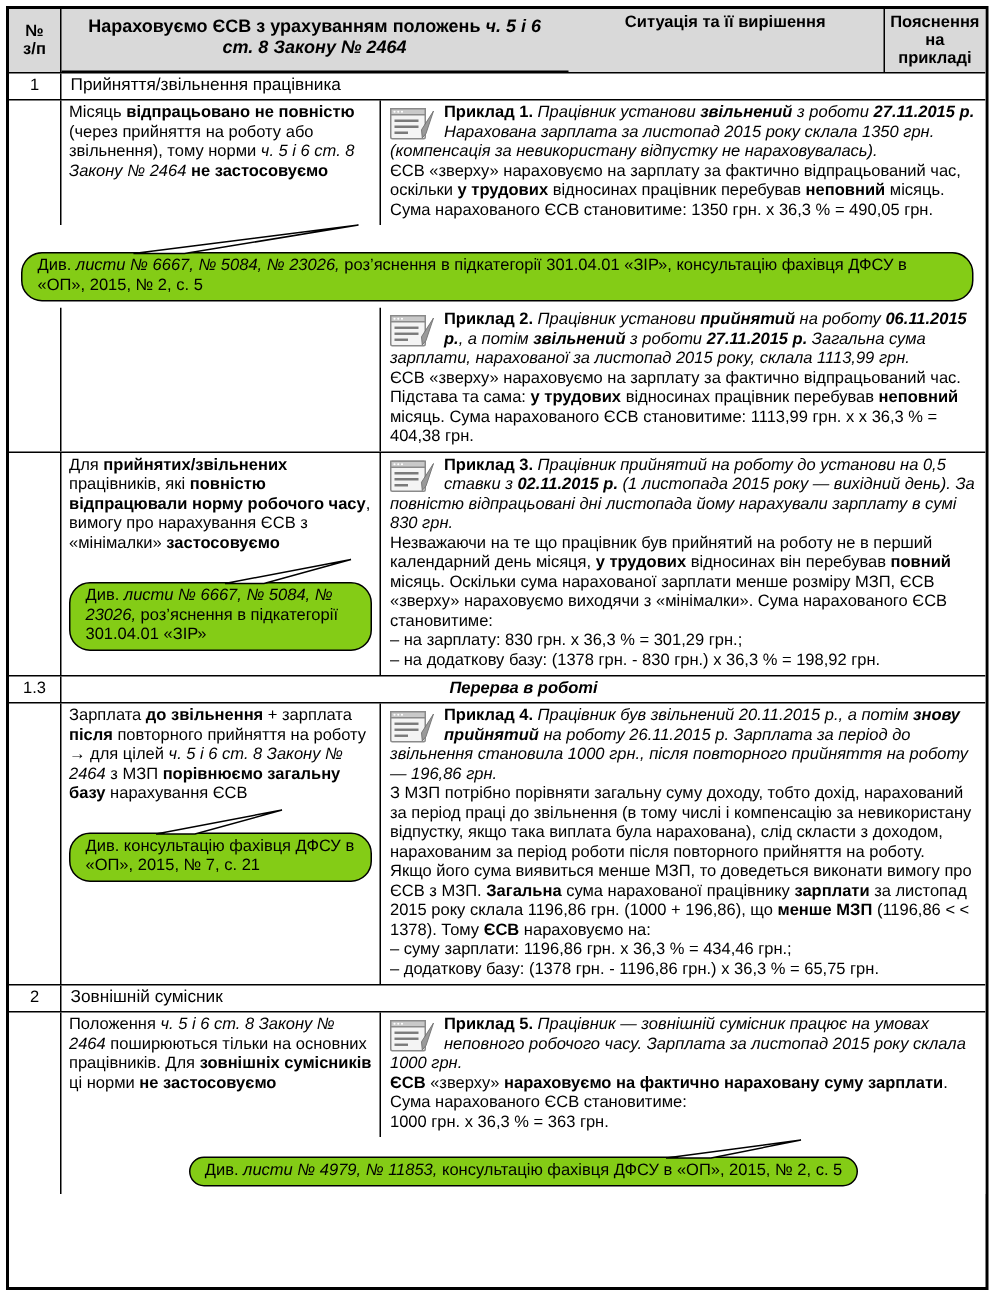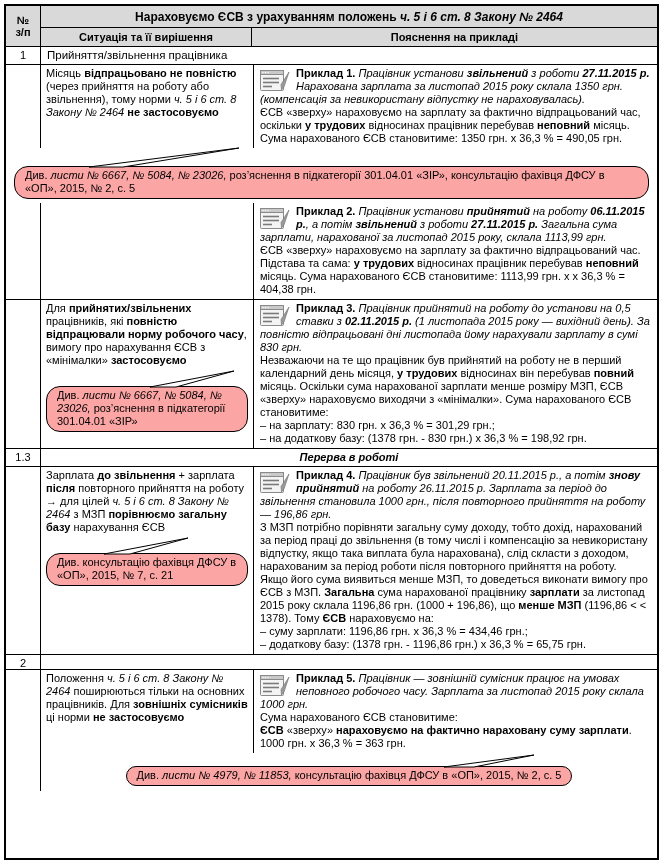--- a/index.html
+++ b/index.html
@@ -4,21 +4,21 @@
 <style>
   html,body{margin:0;padding:0}
   body{
     width:663px;height:868px;overflow:hidden;background:#fff;color:#000;
     font-family:"Liberation Sans","DejaVu Sans",sans-serif;
   }
   .tbl{margin:4px;border:2px solid #000;height:852px;overflow:hidden;display:flex;flex-direction:column;background:#fff}
   
   .hdr{display:flex;background:#d9d9d9;font-weight:bold}
   .hdr-num{flex:0 0 34px;border-right:1px solid #000;display:flex;flex-direction:column;align-items:center;justify-content:center;font-size:11px;line-height:12px;text-align:center}
-  .hdr-right{flex:1;display:flex;flex-direction:column}
+  .hdr-right{flex:1;display:flex;flex-direction:row}
   .hdr-title{border-bottom:1px solid #000;text-align:center;font-size:12px;padding:4px 6px 3px}
   .hdr-cols{display:flex;flex:1}
   .hdr-sit{flex:0 0 202px;border-right:1px solid #000;text-align:center;font-size:11px;padding:3px 4px}
   .hdr-exp{flex:1;text-align:center;font-size:11px;padding:3px 4px}
   
   .band{display:flex;align-items:stretch;background:#fff}
   .bt{border-top:1px solid #000}
   .num{flex:0 0 34px;border-right:1px solid #000;text-align:center;font-size:11px;padding-top:2px}
   .row-title{flex:1;font-weight:normal;font-size:11.5px;padding:2px 6px 3px}
   .subh{flex:1;text-align:center;font-weight:bold;font-style:italic;font-size:11px;padding:2px 4px 3px}
@@ -26,21 +26,21 @@
   .right{flex:1;font-size:11px;line-height:13px;padding:2px 6px 3px}
   .para{margin:0}
   .b{font-weight:bold}
   .i{font-style:italic}
   
   .ex-icon{float:left;width:30px;height:24px;margin:1px 6px 1px 0}
   
   .bubble-band{padding:18px 8px 4px;position:relative}
   .w-full{flex:1}
   .bubble-wrap{position:relative}
-  .bubble{border:1px solid #000;border-radius:14px;padding:2px 10px 3px;font-size:11px;line-height:13px;background:#fca5a5}
+  .bubble{border:1px solid #000;border-radius:14px;padding:2px 10px 3px;font-size:11px;line-height:13px;background:#84cc16}
   .tail{position:absolute;overflow:visible}
   .t11{top:-19px;left:75px;width:150px;height:20px}
   .t12{top:-16px;right:14px;width:84px;height:17px}
   .t13{top:-16px;left:58px;width:84px;height:17px}
   .t2{top:-12px;right:38px;width:90px;height:13px}
   .mt{margin-top:19px}
   .bb2{flex:1;display:flex;justify-content:center;padding:13px 10px 5px}
   .fit{width:fit-content;max-width:470px}
 </style>
 </head>
@@ -205,20 +205,21 @@
           <div class="para"><span>З МЗП потрібно порівняти загальну суму доходу, тобто дохід, нарахований за період праці до звільнення (в тому числі і компенсацію за невикористану відпустку, якщо така виплата була нарахована), слід скласти з доходом, нарахованим за період роботи після повторного прийняття на роботу.</span></div>
           <div class="para"><span>Якщо його сума виявиться менше МЗП, то доведеться виконати вимогу про ЄСВ з МЗП. </span><span class="b">Загальна</span><span> сума нарахованої працівнику </span><span class="b">зарплати</span><span> за листопад 2015 року склала 1196,86 грн. (1000 + 196,86), що </span><span class="b">менше МЗП</span><span> (1196,86 &lt; &lt; 1378). Тому </span><span class="b">ЄСВ</span><span> нараховуємо на:</span></div>
           <div class="para"><span>– суму зарплати: 1196,86 грн. х 36,3 % = 434,46 грн.;</span></div>
           <div class="para"><span>– додаткову базу: (1378 грн. - 1196,86 грн.) х 36,3 % = 65,75 грн.</span></div>
         </div>
     </div>
   </div>
 
   <div class="band bt">
     <div class="num">2</div>
+    <div class="row-title">Зовнішній сумісник</div>
   </div>
   <div class="band bt">
     <div class="num"></div>
     <div class="left">
         <div class="para"><span>Положення </span><span class="i">ч. 5 і 6 ст. 8 Закону № 2464</span><span> поширюються тільки на основних працівників. Для </span><span class="b">зовнішніх сумісників</span><span> ці норми </span><span class="b">не застосовуємо</span></div>
       </div>
     <div class="right">
       <span class="ex-icon">
         <svg viewBox="0 0 30 24" width="30" height="24">
           <rect x="0.5" y="2.5" width="23" height="20" rx="1" fill="#f4f4f4" stroke="#8a8a8a"></rect>
@@ -227,22 +228,22 @@
             <circle cx="5.5" cy="4.5" r="0.7" fill="#fff"></circle>
             <circle cx="8" cy="4.5" r="0.7" fill="#fff"></circle>
           <line x1="3" y1="10.5" x2="19" y2="10.5" stroke="#7a7a7a" stroke-width="1.6"></line>
           <line x1="3" y1="14.5" x2="19" y2="14.5" stroke="#7a7a7a" stroke-width="1.6"></line>
           <line x1="3" y1="18.5" x2="12" y2="18.5" stroke="#7a7a7a" stroke-width="1.6"></line>
           <polygon points="29,4 24,19 21.5,22 21,16.5" fill="#9a9a9a" stroke="#6f6f6f" stroke-width="0.6"></polygon>
         </svg>
       </span>
       <div class="ex-text">
           <div class="para"><span class="b">Приклад 5.</span><span class="i"> Працівник — зовнішній сумісник працює на умовах неповного робочого часу. Зарплата за листопад 2015 року склала 1000 грн.</span></div>
+          <div class="para"><span class="b">ЄСВ</span><span> «зверху» </span><span class="b">нараховуємо на фактично нараховану суму зарплати</span><span>.</span></div>
           <div class="para"><span>Сума нарахованого ЄСВ становитиме:</span></div>
-          <div class="para"><span class="b">ЄСВ</span><span> «зверху» </span><span class="b">нараховуємо на фактично нараховану суму зарплати</span><span>.</span></div>
           <div class="para"><span>1000 грн. х 36,3 % = 363 грн.</span></div>
         </div>
     </div>
   </div>
   <div class="band">
     <div class="num"></div>
     <div class="bb2">
       <div class="bubble-wrap fit">
         <svg class="tail t2" viewBox="0 0 90 13" preserveAspectRatio="none">
           <polygon points="0,13 90,1 30,13" fill="#fff" stroke="#000" stroke-width="1"></polygon>

